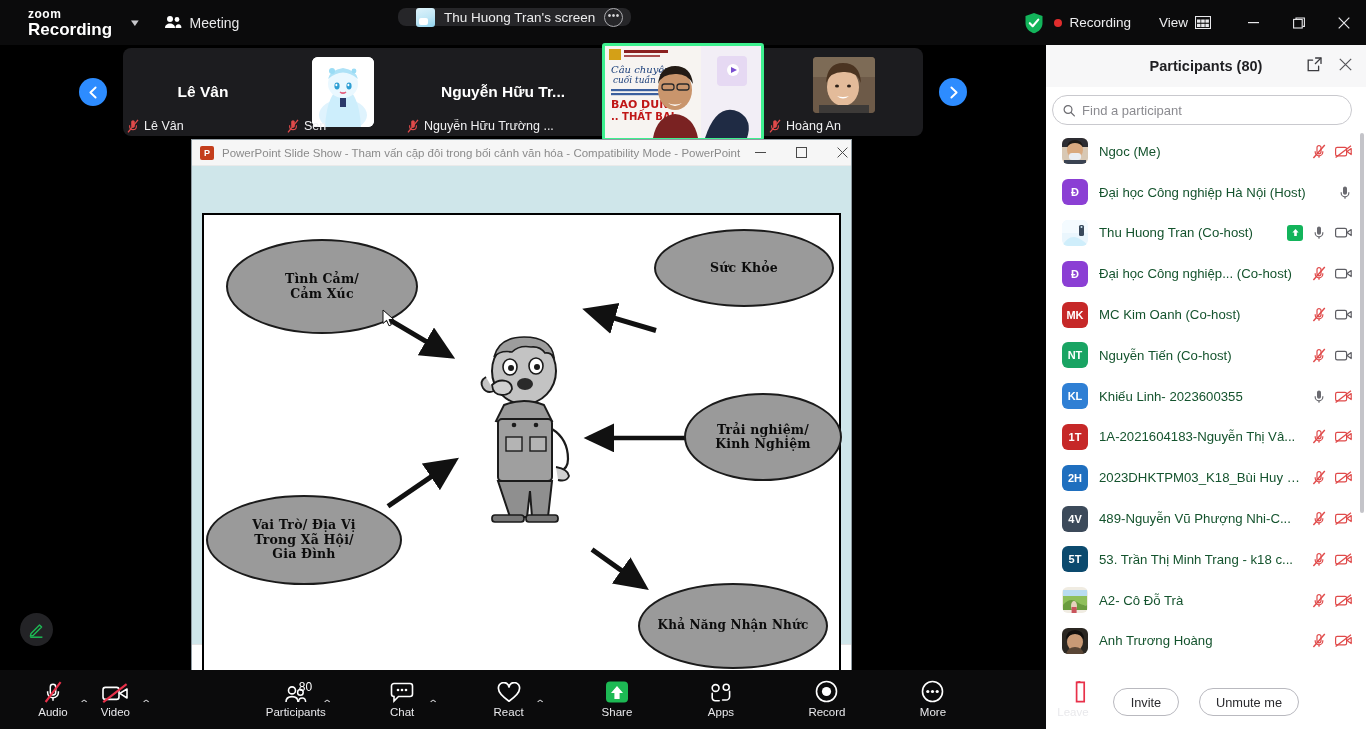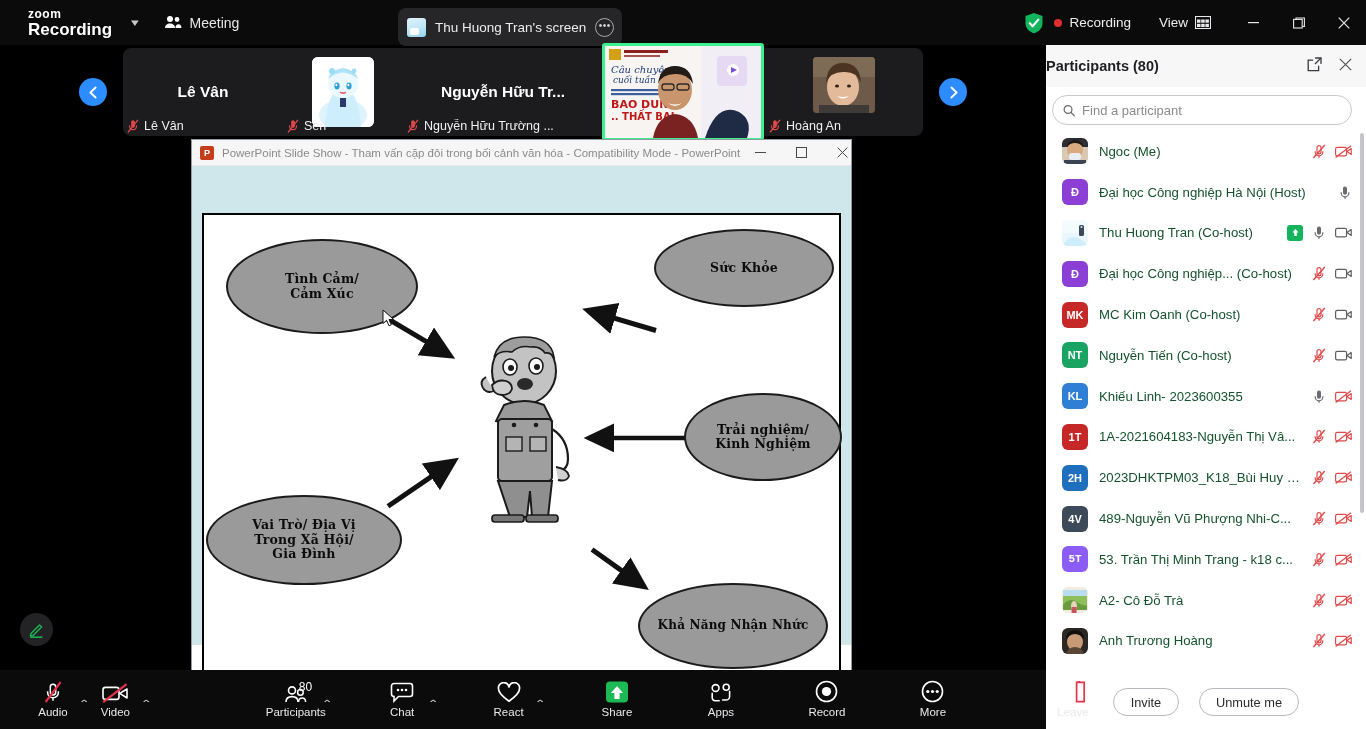--- a/index.html
+++ b/index.html
@@ -24,22 +24,22 @@
     margin-left: 20px; color: #c8c8cc; font-size: 11px; transform: scaleX(1.4);
     cursor: pointer;
   }
   .meeting-chip {
     margin-left: 26px; display: flex; align-items: flex-start; gap: 8px;
     cursor: pointer;
   }
   .meeting-chip .label { color: #e8e8ea; font-size: 14px; }
   .screen-chip {
     position: absolute; left: 398px; top: 8px;
-    height: 38px; background: #262629; border-radius: 8px;
-    display: flex; align-items: center; padding: 0 8px 0 9px; gap: 9px;
+    height: 18px; background: #262629; border-radius: 8px;
+    display: flex; align-items: center; padding: 0 8px 0 18px; gap: 9px;
     cursor: pointer;
   }
   .screen-chip .thumb {
     width: 19px; height: 19px; border-radius: 3px;
     background: linear-gradient(160deg,#dff3fb 0%,#bfe6f5 55%,#8fd3ef 100%);
     position: relative; overflow: hidden;
   }
   .screen-chip .thumb:after{
     content:""; position:absolute; left:3px; bottom:2px; width:9px;height:7px;
     background:#fff; border-radius:2px;
@@ -156,21 +156,21 @@
     border-radius: 50%; background: #232326; display: flex; align-items: center;
     justify-content: center; cursor: pointer;
   }
 
   
   .panel {
     position: absolute; left: 1046px; top: 45px; width: 320px; height: 684px;
     background: #fff; display: flex; flex-direction: column;
   }
   .panel-head {
-    height: 42px; display: flex; align-items: center; justify-content: flex-start;
+    height: 42px; display: flex; align-items: center; justify-content: center;
     position: relative; background: #f7f7f8;
   }
   .panel-head .ptitle { font-size: 14.5px; font-weight: 700; color: #1f1f22; }
   .panel-head .pop { position: absolute; right: 44px; cursor: pointer; }
   .panel-head .cls { position: absolute; right: 14px; cursor: pointer; color: #3b3b3f; }
   .searchwrap { padding: 8px 14px 6px 6px; background: #fff; }
   .searchbox {
     height: 30px; border: 1px solid #c9c9ce; border-radius: 16px;
     display: flex; align-items: center; padding: 0 10px; gap: 7px;
   }
@@ -774,21 +774,21 @@
     <path d="M1.4 14 L12.8 1" stroke="#e04a4a" stroke-width="1.4"></path>
             </svg>
             <svg width="17" height="13" viewBox="0 0 17 13">
     <rect x="0.6" y="2.4" width="11" height="8.4" rx="1.6" fill="none" stroke="#e04a4a" stroke-width="1.2"></rect>
     <path d="M12 6.6 L16.2 3.6 V9.6 Z" fill="none" stroke="#e04a4a" stroke-width="1.2" stroke-linejoin="round"></path>
     <path d="M0.6 12.4 L16 0.8" stroke="#e04a4a" stroke-width="1.3"></path>
             </svg>
           </div>
         </div>
         <div class="prow">
-          <div class="pav" style="background: #8b5cf6; font-family: Liberation Mono, monospace;">5T</div>
+          <div class="pav" style="background: #0c4a6e;">5T</div>
           <div class="pname">53. Trần Thị Minh Trang - k18 c...</div>
           <div class="picons">
             <svg width="14" height="15" viewBox="0 0 14 15">
     <path d="M7 1.6c-1.1 0-2 .9-2 2v4.2c0 1.1.9 2 2 2s2-.9 2-2V3.6c0-1.1-.9-2-2-2z" fill="none" stroke="#e04a4a" stroke-width="1.2"></path>
     <path d="M3.2 7.2v.8a3.8 3.8 0 007.6 0v-.8" stroke="#e04a4a" stroke-width="1.2" fill="none"></path>
     <path d="M7 11.8v2" stroke="#e04a4a" stroke-width="1.2"></path>
     <path d="M1.4 14 L12.8 1" stroke="#e04a4a" stroke-width="1.4"></path>
             </svg>
             <svg width="17" height="13" viewBox="0 0 17 13">
     <rect x="0.6" y="2.4" width="11" height="8.4" rx="1.6" fill="none" stroke="#e04a4a" stroke-width="1.2"></rect>

